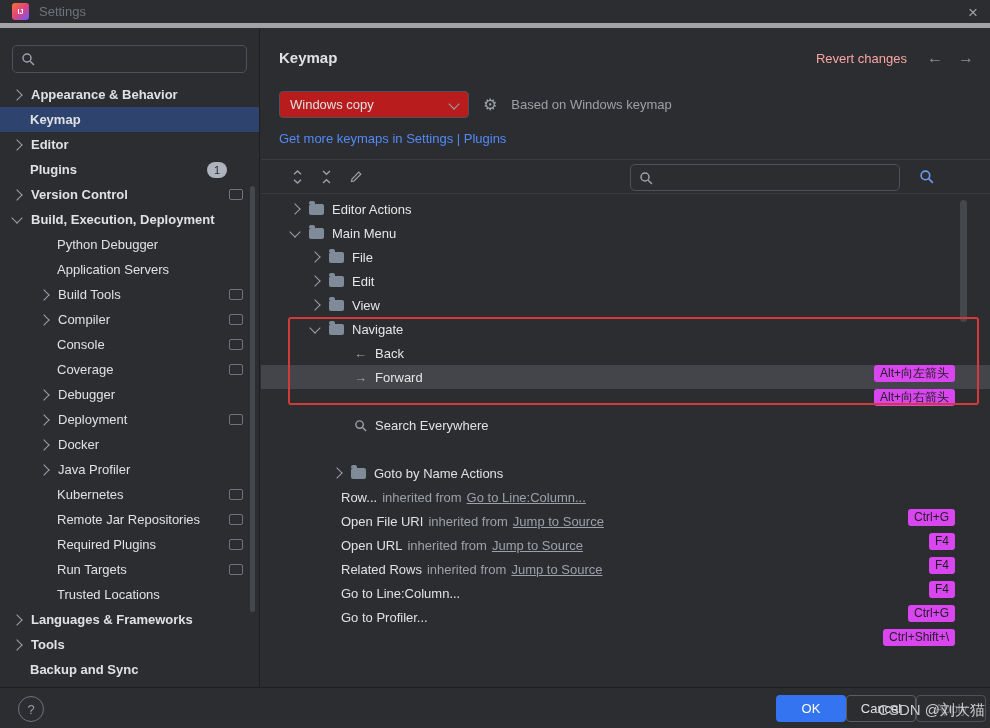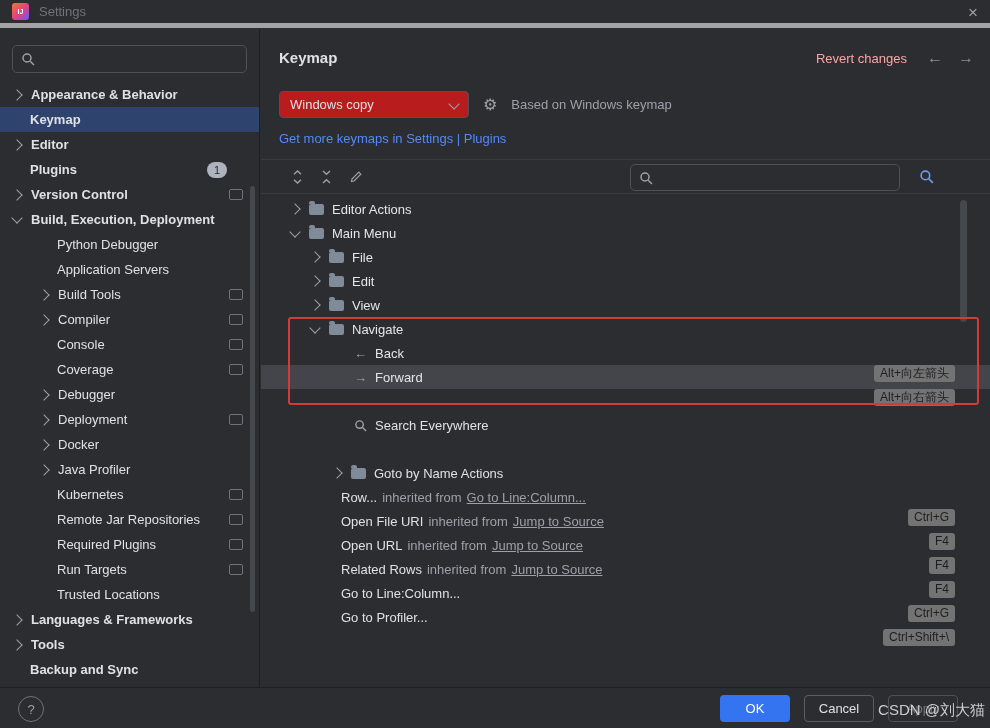--- a/index.html
+++ b/index.html
@@ -63,33 +63,33 @@
   .pad0{padding-left:30px;} .pad1{padding-left:50px;} .pad2{padding-left:93px;}
   .pad3{padding-left:72px;} .pad4{padding-left:80px;}
   .fold{width:15px;height:11px;background:#7f8b99;border-radius:2px;position:relative;margin-right:8px;flex:none;}
   .fold::before{content:"";position:absolute;top:-3px;left:0;width:6px;height:3px;background:#7f8b99;border-radius:2px 2px 0 0;}
   .t-label{color:#dfe1e5;}
   .t-label.mod{color:#e5e5e5;}
   .a-ico{color:#9da0a8;margin-right:8px;font-size:13px;flex:none;}
   .se-ico{margin-right:8px;display:flex;align-items:center;flex:none;}
   .t-inh{color:#9da0a8;margin:0 5px;}
   .t-link{color:#9da0a8;text-decoration:underline;cursor:pointer;}
-  .badge{margin-left:auto;flex:none;background:#737373;color:#1e1f22;border-radius:3px;
+  .badge{margin-left:auto;flex:none;background:#d946ef;color:#1e1f22;border-radius:3px;
          padding:1px 6px;font-size:12px;line-height:15px;margin-top:40px;}
 
   
   .red-box{position:absolute;left:288px;top:317px;width:687px;height:84px;border:2px solid #d33a3a;
            border-radius:3px;pointer-events:none;z-index:5;}
   .main-scroll{position:absolute;right:23px;top:200px;width:7px;height:122px;background:#5a5d63;border-radius:4px;opacity:.55;}
 
   
   .footer{position:absolute;left:0;top:687px;width:100%;height:41px;border-top:1px solid #1e1f22;box-sizing:border-box;}
   .help{position:absolute;left:18px;top:8px;width:24px;height:24px;border:1px solid #6f737a;border-radius:50%;
         color:#9da0a8;display:flex;align-items:center;justify-content:center;cursor:pointer;}
-  .btns{position:absolute;right:32px;top:7px;display:flex;gap:14px;padding-left:36px;}
+  .btns{position:absolute;right:4px;top:7px;display:flex;padding-left:36px;}
   .btn{min-width:70px;height:27px;border-radius:4px;display:flex;align-items:center;justify-content:center;
        box-sizing:border-box;cursor:pointer;}
   .btn.primary{background:#3574f0;color:#fff;}
   .btn.ghost{border:1px solid #5a5d63;color:#dfe1e5;}
   .btn.disabled{border:1px solid #4e5157;color:#6f737a;}
   .watermark{position:absolute;right:5px;bottom:8px;color:#dcdcdc;font-size:15px;opacity:.9;z-index:10;}
 </style>
 </head>
 <body>
 

